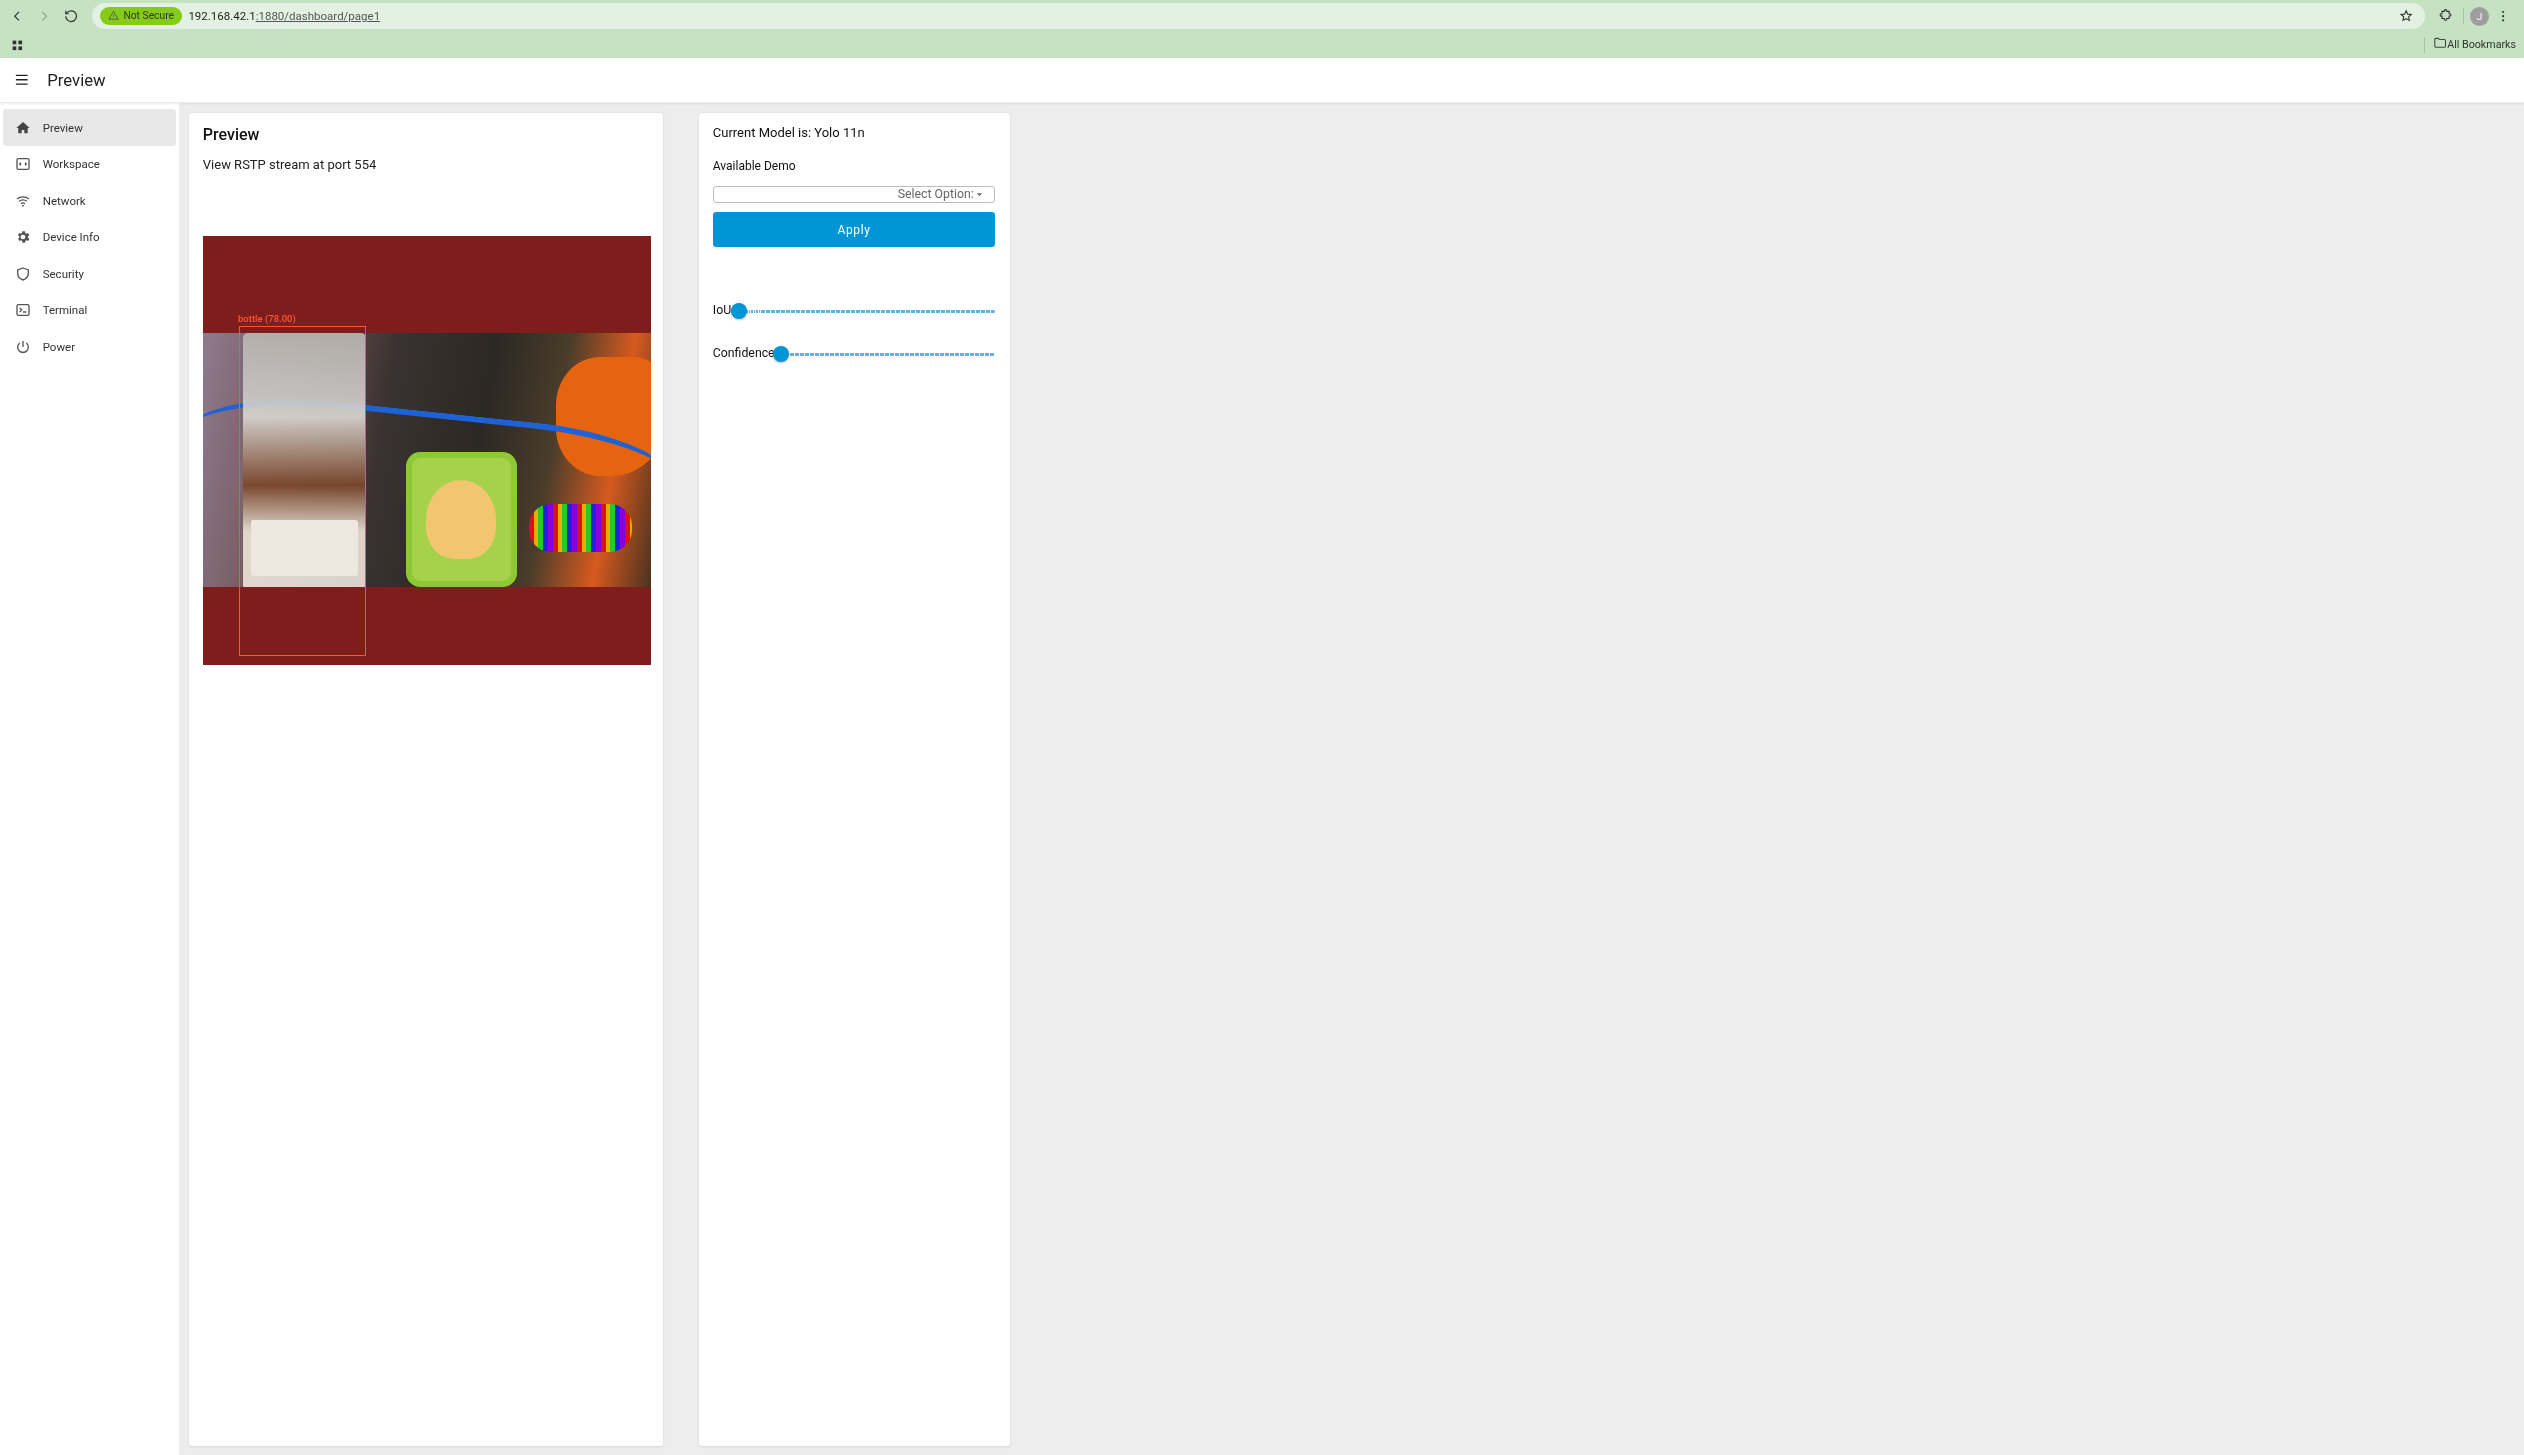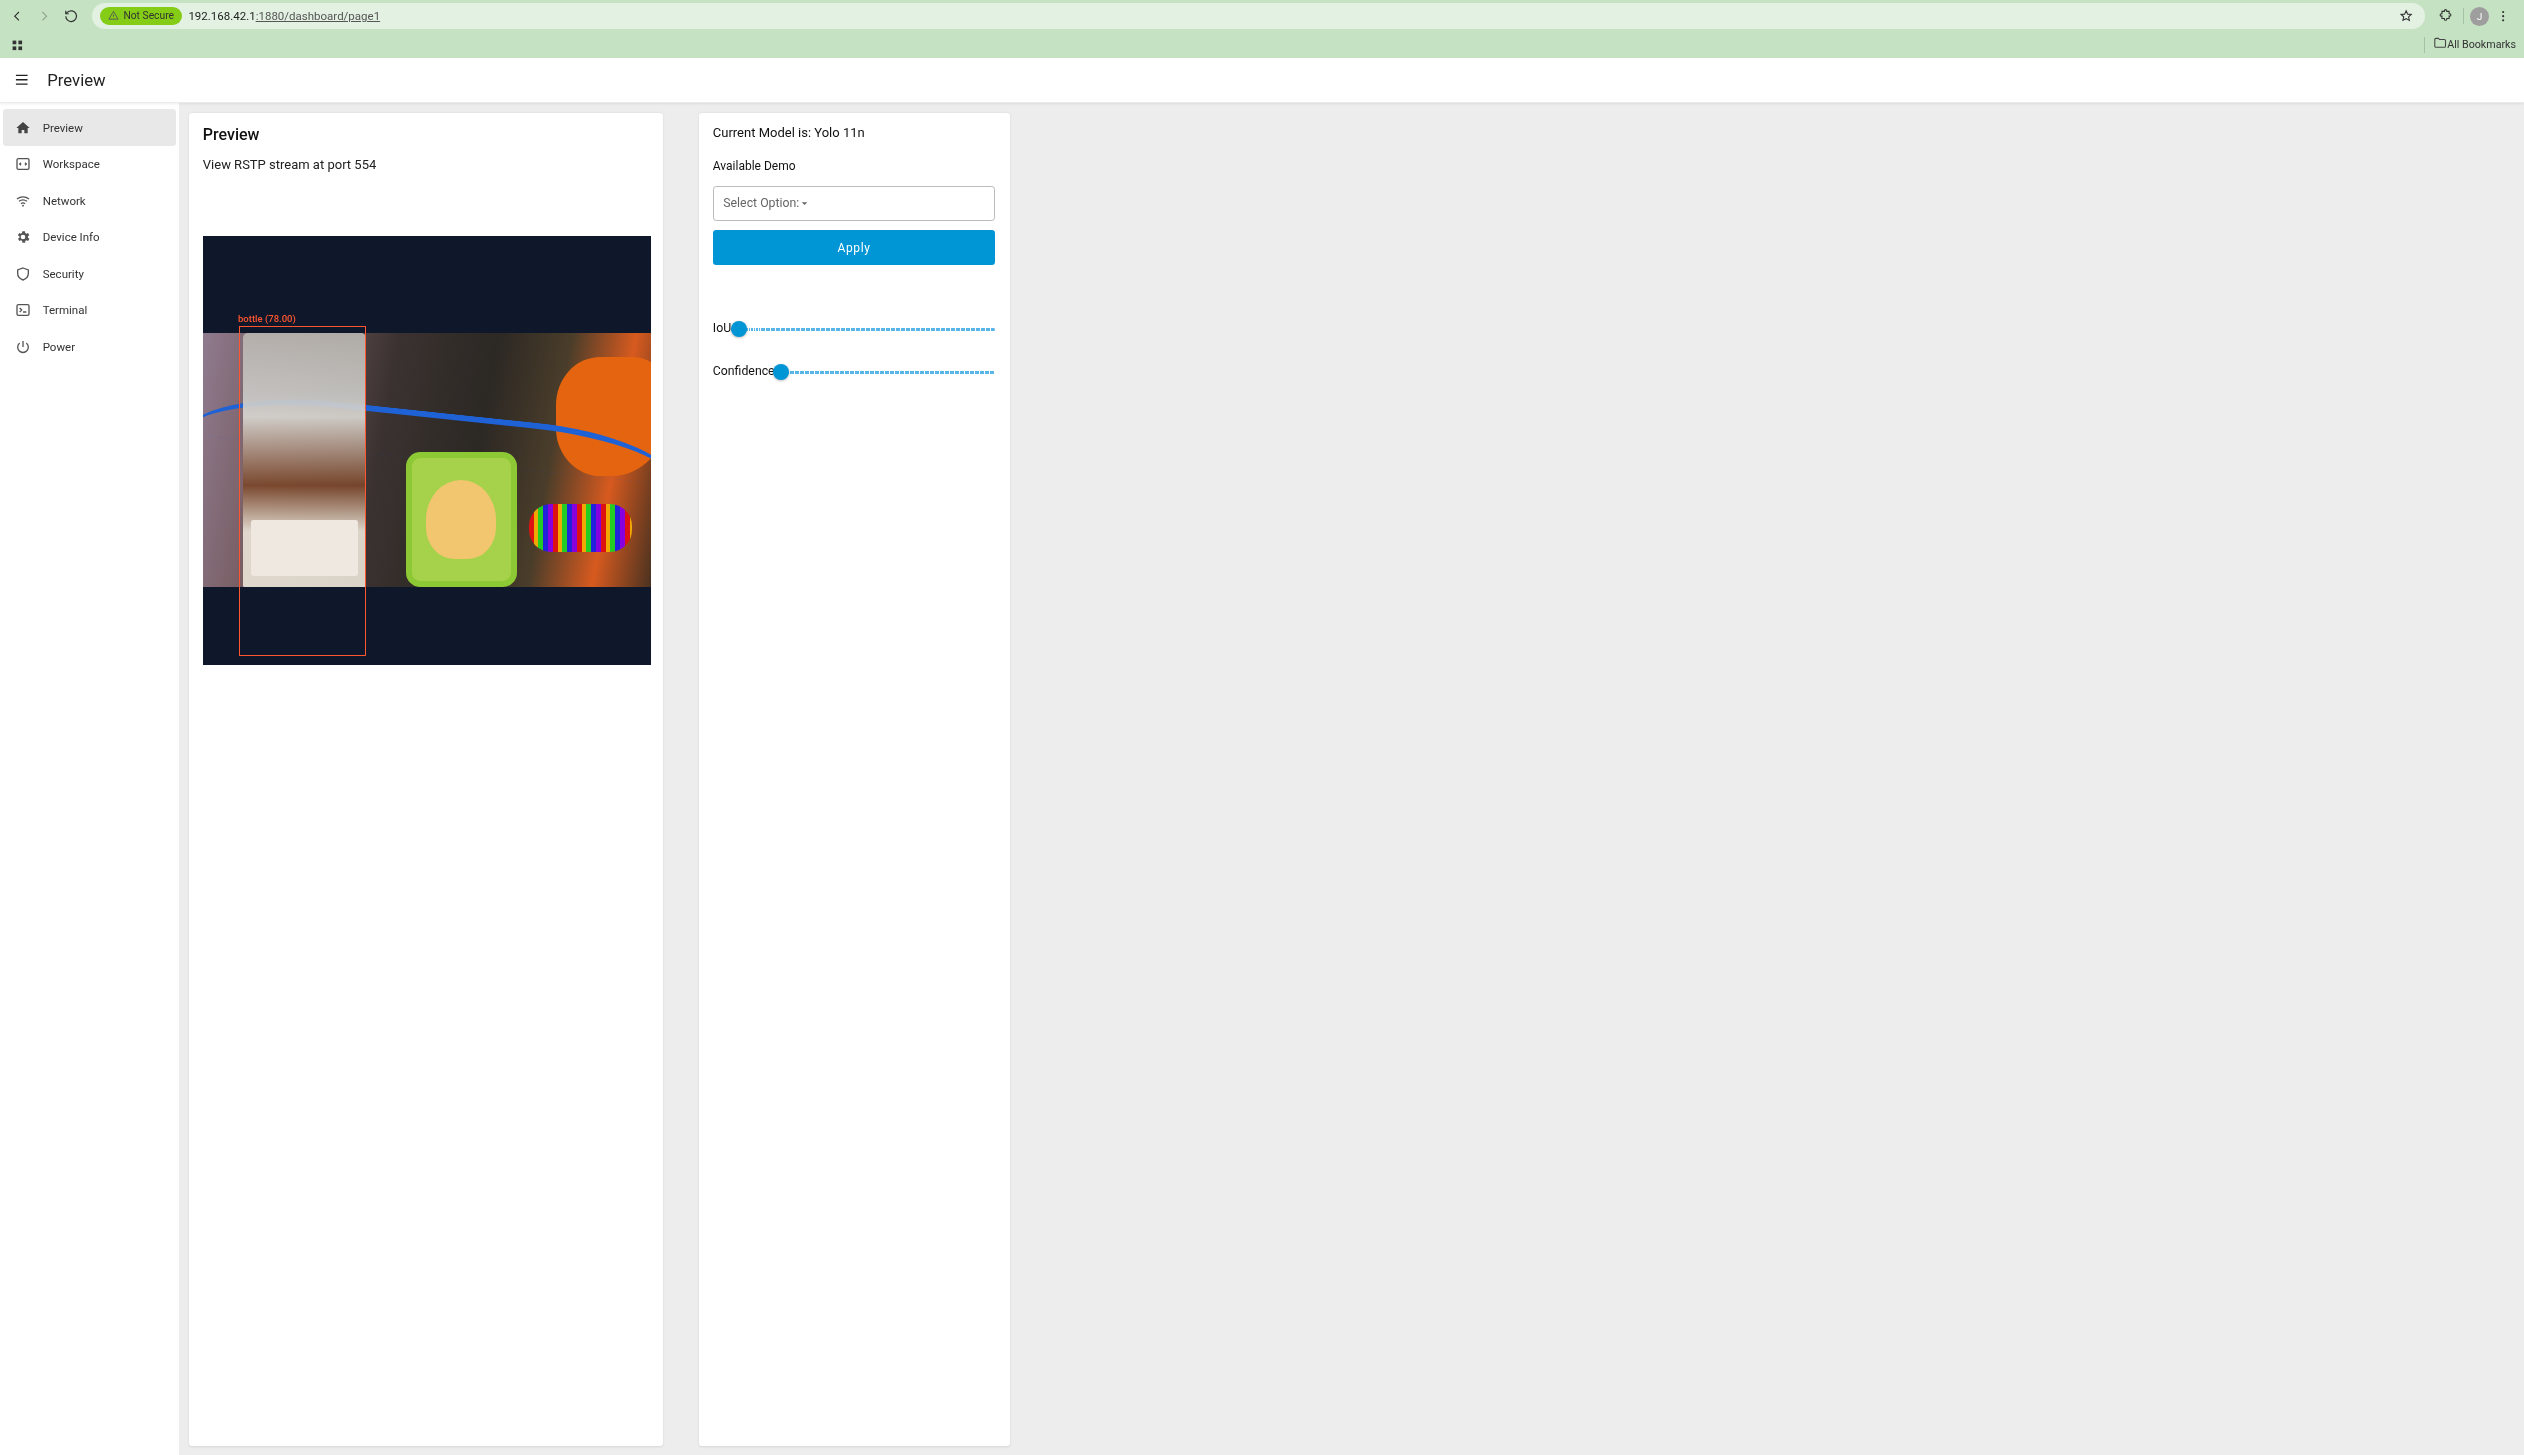--- a/index.html
+++ b/index.html
@@ -43,39 +43,39 @@
 
 
 .content { flex:1; background:#ededed; padding:9.5px; display:flex; gap:11px; overflow:auto; }
 .card { background:#fff; border-radius:3.2px; box-shadow:0 0.8px 2.4px rgba(0,0,0,.1); padding:12.7px 14.3px; }
 .card-left { width:474px; flex-shrink:0; display:flex; flex-direction:column; }
 .card-right { width:311px; flex-shrink:0;margin-left:25px; }
 
 .card-title { font-size:16px; font-weight:500; margin-bottom:12.7px; color:#111; }
 .card-sub { font-size:13px; color:#222; margin-bottom:16px; }
 
-.stream-box { margin-top:48px; background:#0f172a; width:448px; height:429px; position:relative; overflow:hidden; }
+.stream-box { margin-top:48px; background:#7f1d1d; width:448px; height:429px; position:relative; overflow:hidden; }
 .stream-img { position:absolute; left:0; top:97px; width:448px; height:254px; }
 
 .photo-bg { position:absolute; inset:0; background:linear-gradient(100deg,#8f7b8f 0%, #765b5f 18%, #3a3230 40%, #2c2824 60%, #4a3d2a 75%, #d75a1f 88%, #4a3220 100%); }
 .photo-bottle { position:absolute; left:40px; top:0; width:123px; height:254px; background:linear-gradient(#b8b4af 0%, #c9c9c6 25%, #d8d6d1 33%, #7a462a 60%, #e8e2d5 78%, #e8e2d5 100%); border-radius:4.8px 4.8px 1.6px 1.6px; opacity:.92; }
 .photo-label { position:absolute; left:48px; top:187px; width:107px; height:56px; background:#efe8e0; border-radius:2.4px; }
 .photo-bear { position:absolute; left:203px; top:119px; width:111px; height:135px; background:#a5d24a; border-radius:14.3px; border:6.4px solid #8cc934; }
 .photo-bear::after { content:""; position:absolute; left:14.3px; top:22px; width:70px; height:79px; background:#f2c56f; border-radius:50% 50% 40% 40%; }
 .photo-cable { position:absolute; left:-16px; top:79px; width:493px; height:48px; border-top:6.4px solid #1e62d6; border-radius:50%/79px 79px 0 0; transform:rotate(6deg); }
 .photo-strap { position:absolute; left:326px; top:171px; width:103px; height:48px; background:repeating-linear-gradient(90deg,#d11,#d11 4.8px,#ea0 4.8px,#ea0 9.5px,#2c2 9.5px,#2c2 14.3px,#22d 14.3px,#22d 19px,#80d 19px,#80d 24px); border-radius:22px; }
 .photo-orange { position:absolute; right:-16px; top:24px; width:111px; height:119px; background:#e5640f; border-radius:40% 30% 50% 40%; }
 
 .det-box { position:absolute; border:1.6px solid #ff5630; }
 .det-label { position:absolute; top:-14.3px; left:-1.6px; font-size:9.5px; color:#ff5630; white-space:nowrap; font-weight:500; }
 
 
 .model-line { font-size:13px; color:#111; margin-bottom:19px; }
 .section-label { font-size:12px; color:#111; margin-bottom:12.7px; }
-.select-box { border:0.8px solid #bbb; border-radius:3.2px; height:35px; display:flex; align-items:center; justify-content:flex-start; padding:0 9.5px; color:#666; font-size:12.3px; cursor:pointer; margin-bottom:9.5px; }
+.select-box { border:0.8px solid #bbb; border-radius:3.2px; height:17px; display:flex; align-items:center; justify-content:flex-end; padding:0 9.5px; color:#666; font-size:12.3px; cursor:pointer; margin-bottom:9.5px; }
 .select-box svg { width:11px; height:11px; fill:#666; }
 .apply-btn { width:100%; height:35px; background:#0096d6; color:#fff; border:none; border-radius:3.2px; font-size:12px; letter-spacing:0.6px; cursor:pointer; }
 
 .slider-group { margin-top:56px; }
 .slider-row { display:flex; align-items:flex-start; margin-bottom:27px; }
 .slider-label { font-size:12.3px; color:#111; flex-shrink:0; }
 .slider-track { flex:1; position:relative; height:16px; display:flex; align-items:center; }
 .slider-rail { position:absolute; left:0; right:0; height:3.2px; background:repeating-linear-gradient(90deg,#57b5e8 0 1.6px, transparent 1.6px 2.5px); border-radius:1.6px; }
 .slider-fill { position:absolute; left:0; height:3.2px; background:#0096d6; border-radius:1.6px; }
 .slider-thumb { position:absolute; width:16px; height:16px; background:#0096d6; border-radius:50%; top:0; transform:translateX(-50%); cursor:grab; box-shadow:0 0.8px 2.4px rgba(0,0,0,.3); }

